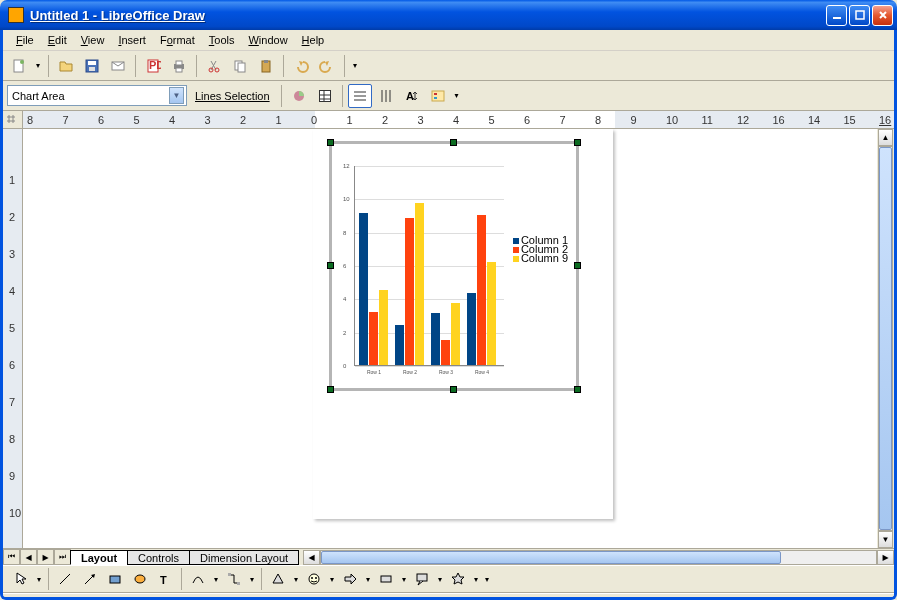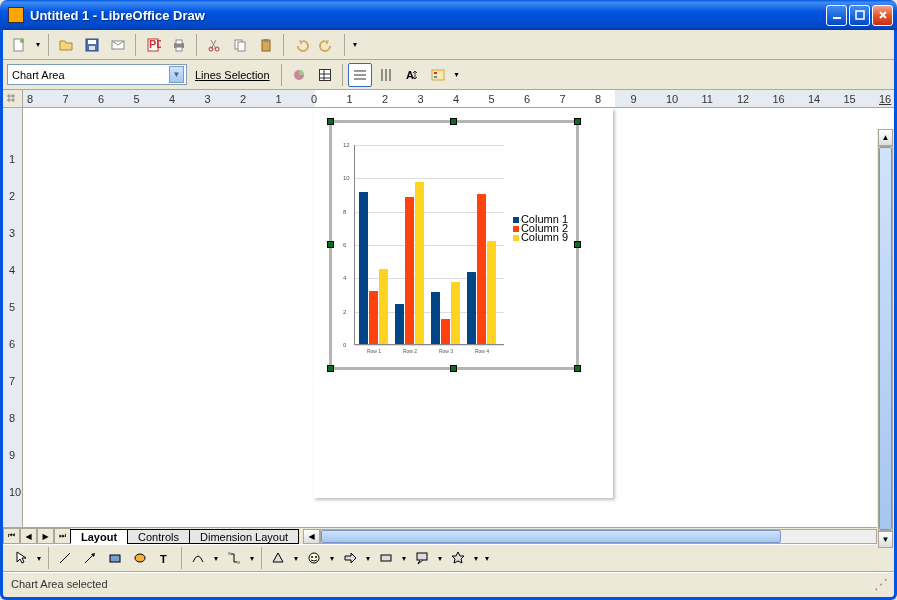--- a/index.html
+++ b/index.html
@@ -1,21 +1,21 @@
 <!DOCTYPE html>
 <html><head>
 <meta charset="utf-8">
 <style>
 * { margin:0; padding:0; box-sizing:border-box; font-family:Tahoma,Arial,sans-serif; font-size:11px; }
 body { background:#ece9d8; width:897px; height:600px; overflow:hidden; position:relative; }
 
 
 .titlebar { height:30px; background:linear-gradient(to bottom,#0058e6 0%,#3f8cf3 8%,#0153e0 40%,#0048c8 88%,#003ba8 100%); display:flex; align-items:center; padding:0 4px; border-radius:7px 7px 0 0; }
 .titlebar .app-icon { width:16px; height:16px; background:#ffa500; border:1px solid #333; margin:0 4px; }
-.titlebar .title { color:#fff; font-size:13px; font-weight:bold; flex:1; padding-left:2px; text-shadow:1px 1px 1px rgba(0,0,0,.4);}
+.titlebar .title { color:#fff; font-size:13px; font-weight:bold; flex:1; padding-left:2px; text-shadow:1px 1px 1px rgba(0,0,0,.4);text-decoration:underline;}
 .winbtns { display:flex; gap:2px; }
 .winbtn { width:21px; height:21px; border-radius:3px; border:1px solid #fff; display:flex; align-items:center; justify-content:center; color:#fff; font-weight:bold; font-size:12px; cursor:pointer;}
 .winbtn.min,.winbtn.max { background:linear-gradient(to bottom,#3f8cf3,#0048c8); }
 .winbtn.close { background:linear-gradient(to bottom,#f5a08e,#e4572e,#c8300e); }
 
 
 .menubar { height:21px; background:#ece9d8; display:flex; align-items:center; padding:0 6px; border-bottom:1px solid #d4d0c8;}
 .menubar span { padding:2px 7px; cursor:default; }
 .menubar span u { text-decoration:underline; }
 
@@ -109,20 +109,30 @@
     <div class="winbtn close">
         <svg width="10" height="10">
           <path d="M2 2 L8 8 M8 2 L2 8" stroke="#fff" stroke-width="2"></path>
         </svg>
       </div>
   </div>
 </div>
 
 <div class="frame">
 
+<div class="menubar">
+  <span><u>F</u>ile</span>
+  <span><u>E</u>dit</span>
+  <span><u>V</u>iew</span>
+  <span><u>I</u>nsert</span>
+  <span>F<u>o</u>rmat</span>
+  <span><u>T</u>ools</span>
+  <span><u>W</u>indow</span>
+  <span><u>H</u>elp</span>
+</div>
 
 <div class="toolbar">
   <div class="tbtn">
         <svg viewBox="0 0 16 16">
           <rect x="3" y="2" width="9" height="12" fill="#fff" stroke="#888"></rect>
           <circle cx="11" cy="4" r="2" fill="#7bb661"></circle>
         </svg>
       </div>
   <div class="drop-ar">▾</div>
   <div class="sep"></div>

